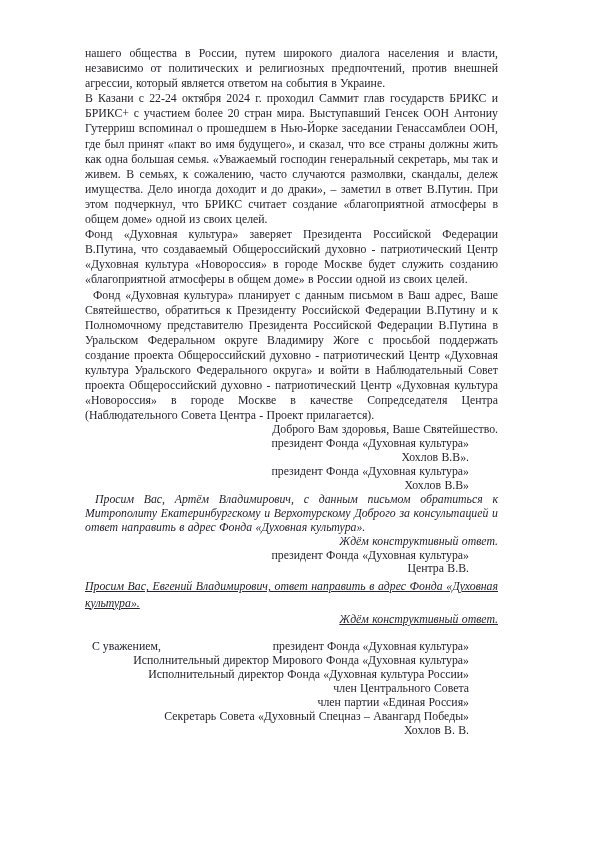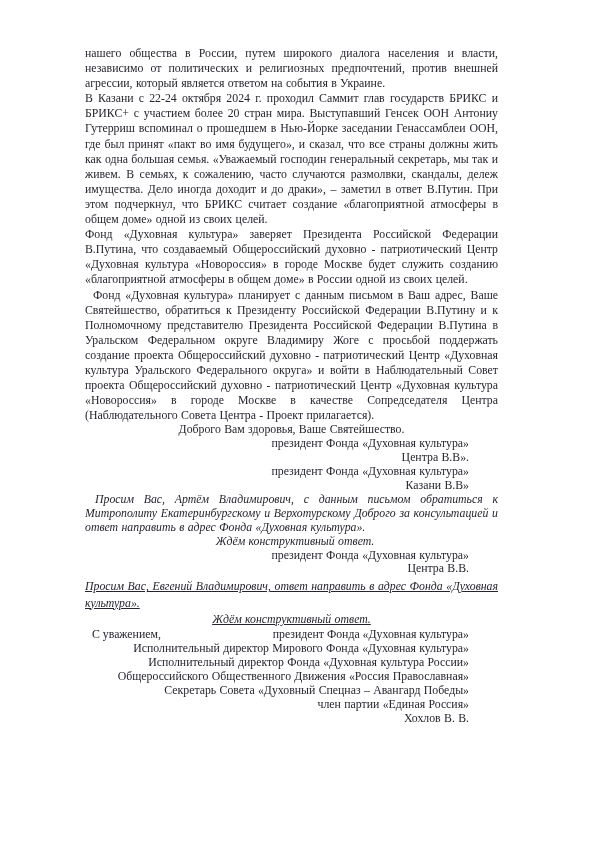--- a/index.html
+++ b/index.html
@@ -17,21 +17,21 @@
   .para {
     margin: 0;
     font-size: 11.8px;
     word-spacing: 0.4px;
   }
   .sec-a .para { line-height: 15.1px; }
   .sec-b .para { line-height: 13.9px; }
   .sec-c .para { line-height: 16.2px; }
   .sec-d .para, .sec-d .row { line-height: 14.1px; font-size: 11.8px; }
   .align-justify { text-align: justify; }
-  .align-left    { text-align: center; }
+  .align-left    { text-align: right; }
   .align-right   { text-align: right; padding-right: 29px; }
   .run.b { font-weight: normal; }
   .run.i { font-style: italic; }
   .run.u { text-decoration: underline; }
   .row { display: flex; justify-content: space-between; }
   .row-left  { padding-left: 7px; }
   .row-right { padding-right: 29px; }
 </style>
 </head>
 <body>
@@ -40,38 +40,38 @@
   <div id="doc">
       <div class="section sec-a">
         <p class="para align-justify"><span class="run">нашего общества в России, путем широкого диалога населения и власти, независимо от политических и религиозных  предпочтений, против внешней агрессии, который является ответом  на  события  в  Украине.</span></p>
         <p class="para align-justify"><span class="run">В Казани с 22-24 октября 2024 г. проходил Саммит глав государств БРИКС и БРИКС+ с участием более 20 стран мира.  Выступавший Генсек ООН Антониу Гутерриш вспоминал о прошедшем в Нью-Йорке заседании Генассамблеи ООН, где был принят «пакт во имя будущего», и сказал, что все страны должны жить как одна большая семья. «Уважаемый господин генеральный секретарь, мы так и живем. В семьях, к сожалению, часто случаются размолвки, скандалы, дележ имущества. Дело иногда доходит и до драки», – заметил в ответ В.Путин. При этом подчеркнул, что БРИКС считает создание </span><span class="run b">«благоприятной атмосферы в общем доме» одной из своих целей.</span></p>
         <p class="para align-justify"><span class="run">Фонд «Духовная культура» заверяет Президента Российской Федерации В.Путина, что создаваемый  </span><span class="run b">Общероссийский духовно - патриотический Центр «Духовная  культура «Новороссия»</span><span class="run"> в городе Москве будет служить созданию </span><span class="run b">«благоприятной атмосферы в общем доме» в России  одной из своих целей.</span></p>
         <p class="para align-justify" style="text-indent: 8px;"><span class="run">Фонд «Духовная культура» планирует с данным письмом в Ваш адрес, Ваше Святейшество,  обратиться к Президенту Российской Федерации В.Путину и к Полномочному представителю Президента Российской Федерации В.Путина в Уральском Федеральном округе Владимиру Жоге с просьбой поддержать создание проекта </span><span class="run b">Общероссийский духовно - патриотический Центр «Духовная  культура Уральского Федерального округа»</span><span class="run"> и войти в Наблюдательный Совет проекта </span><span class="run b">Общероссийский духовно - патриотический Центр «Духовная  культура «Новороссия»</span><span class="run"> в городе Москве  в качестве Сопредседателя Центра (Наблюдательного Совета Центра - Проект прилагается).</span></p>
       </div>
       <div class="section sec-b">
         <p class="para align-left"><span class="run">Доброго Вам здоровья, Ваше Святейшество.</span></p>
         <p class="para align-right"><span class="run">президент Фонда «Духовная культура»</span></p>
-        <p class="para align-right"><span class="run">Центра В.В».</span></p>
+        <p class="para align-right"><span class="run">Хохлов В.В».</span></p>
         <p class="para align-right"><span class="run">президент Фонда «Духовная культура»</span></p>
-        <p class="para align-right"><span class="run">Казани В.В»</span></p>
+        <p class="para align-right"><span class="run">Хохлов В.В»</span></p>
         <p class="para align-justify" style="text-indent: 10px;"><span class="run b i">Просим Вас, Артём Владимирович, с данным письмом обратиться к Митрополиту Екатеринбургскому и Верхотурскому Доброго за консультацией и ответ направить в адрес Фонда «Духовная культура».</span></p>
         <p class="para align-left" style="text-indent: 7px;"><span class="run b i">Ждём конструктивный ответ.</span></p>
         <p class="para align-right"><span class="run">президент Фонда «Духовная культура»</span></p>
         <p class="para align-right"><span class="run">Центра В.В.</span></p>
       </div>
       <div class="section sec-c" style="margin-top: 2px;">
         <p class="para align-justify"><span class="run b i u">Просим Вас, Евгений Владимирович, ответ направить в адрес Фонда «Духовная культура».</span></p>
         <p class="para align-left"><span class="run b i u">Ждём конструктивный ответ.</span></p>
       </div>
-      <div class="section sec-d" style="">
+      <div class="section sec-d" style="margin-top: 12px;">
         <div class="row">
           <span class="row-left">С уважением,</span>
           <span class="row-right">президент  Фонда «Духовная культура»</span>
         </div>
         <p class="para align-right"><span class="run">Исполнительный директор Мирового Фонда «Духовная культура»</span></p>
         <p class="para align-right"><span class="run">Исполнительный директор Фонда «Духовная культура России»</span></p>
-        <p class="para align-right"><span class="run">Общероссийского Общественного Движения «Россия Православная»</span></p>
+        <p class="para align-right"><span class="run">член Центрального Совета</span></p>
+        <p class="para align-right"><span class="run">член партии «Единая Россия»</span></p>
         <p class="para align-right"><span class="run">Секретарь Совета «Духовный Спецназ – Авангард Победы»</span></p>
-        <p class="para align-right"><span class="run">член партии «Единая Россия»</span></p>
         <p class="para align-right"><span class="run">Хохлов В. В.</span></p>
       </div>
     </div>
 </div>
 
 </body></html>

